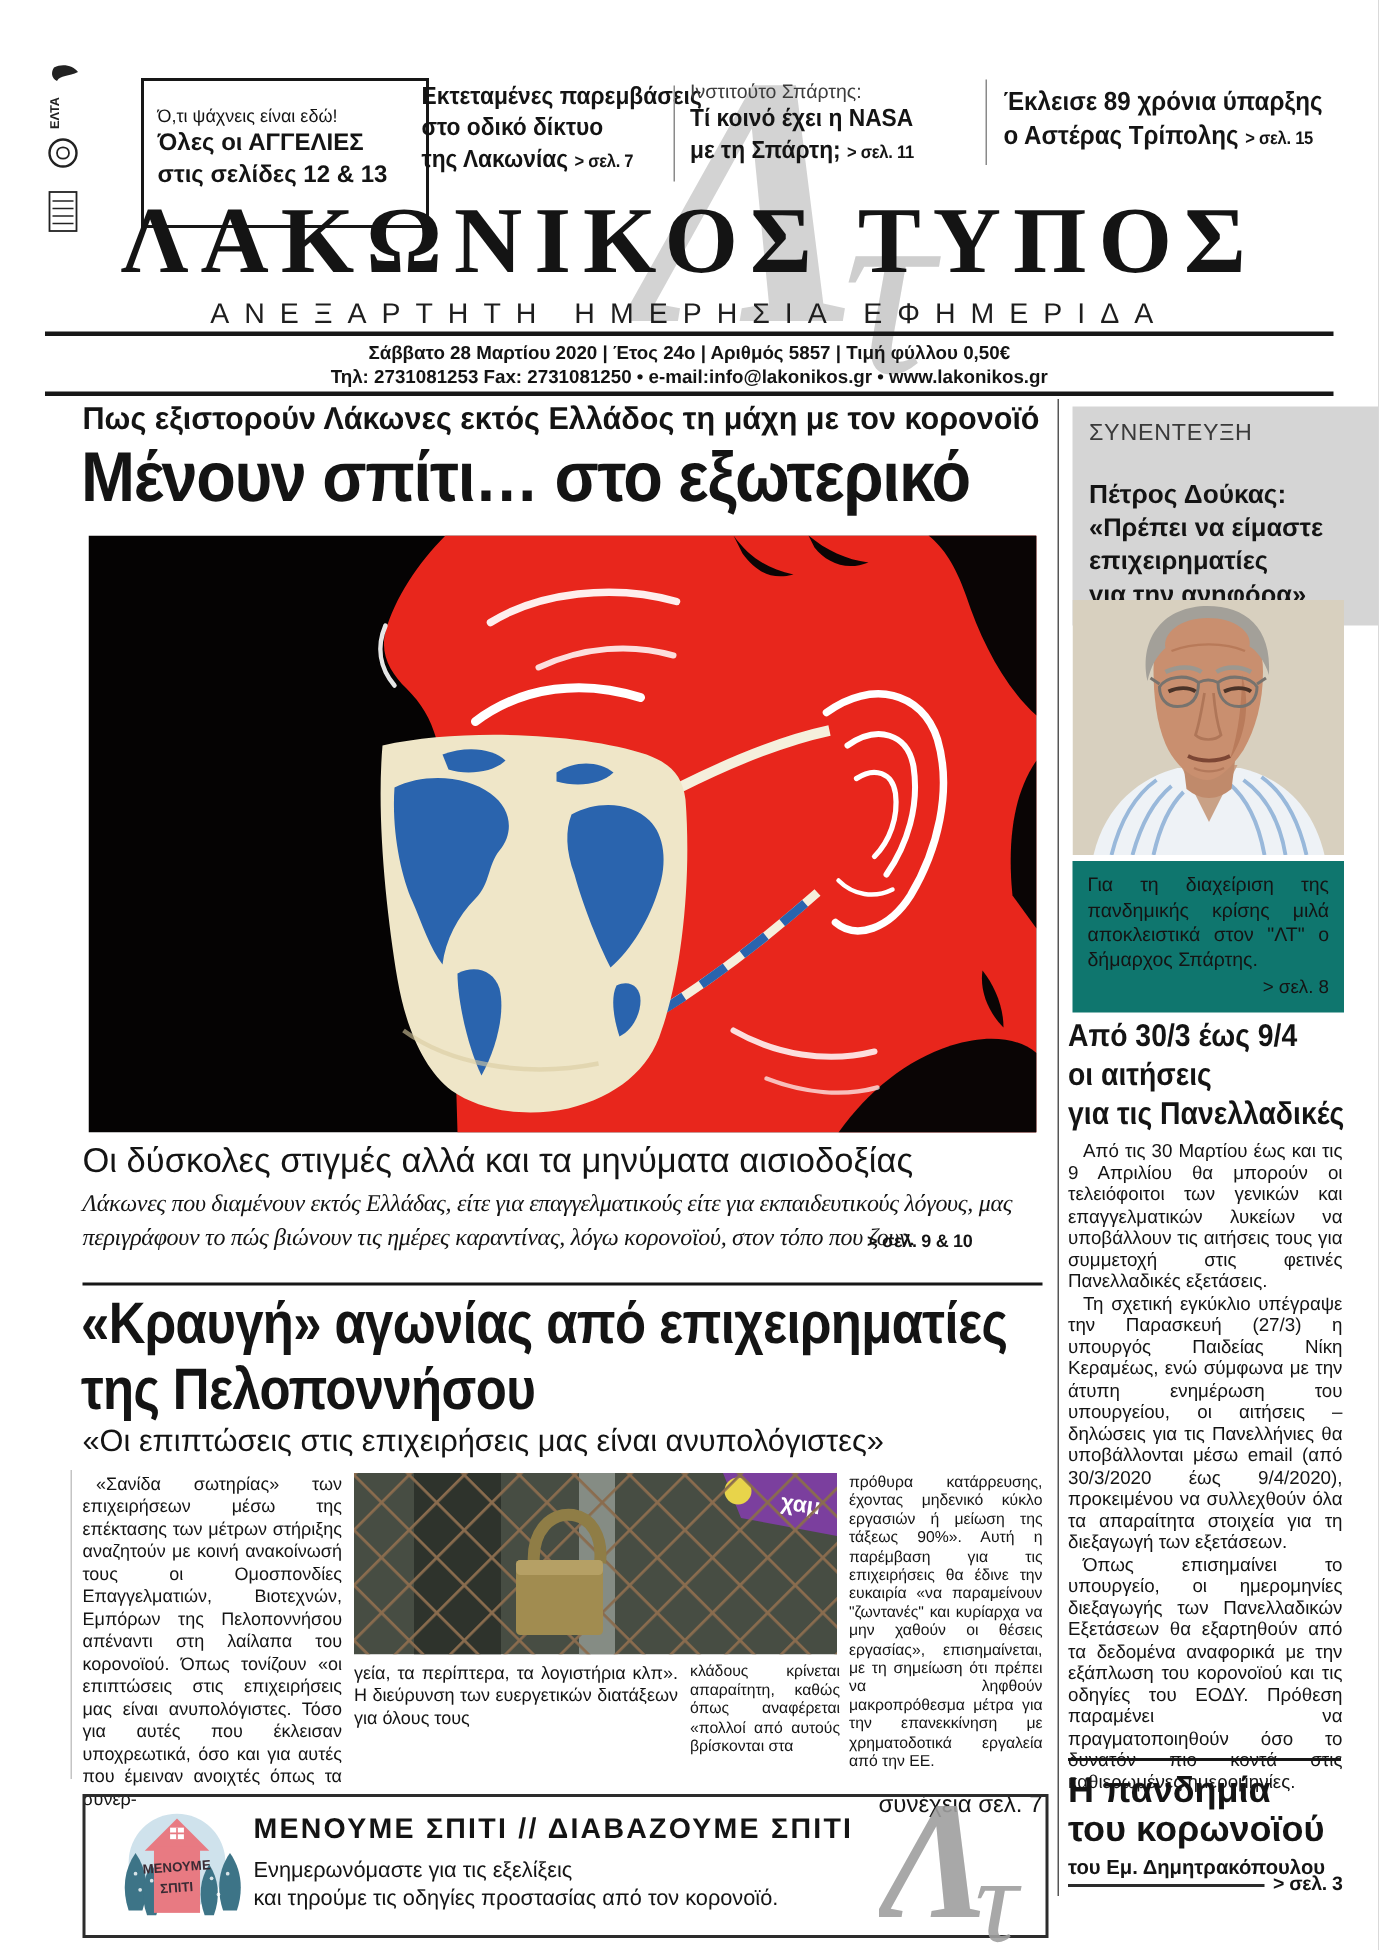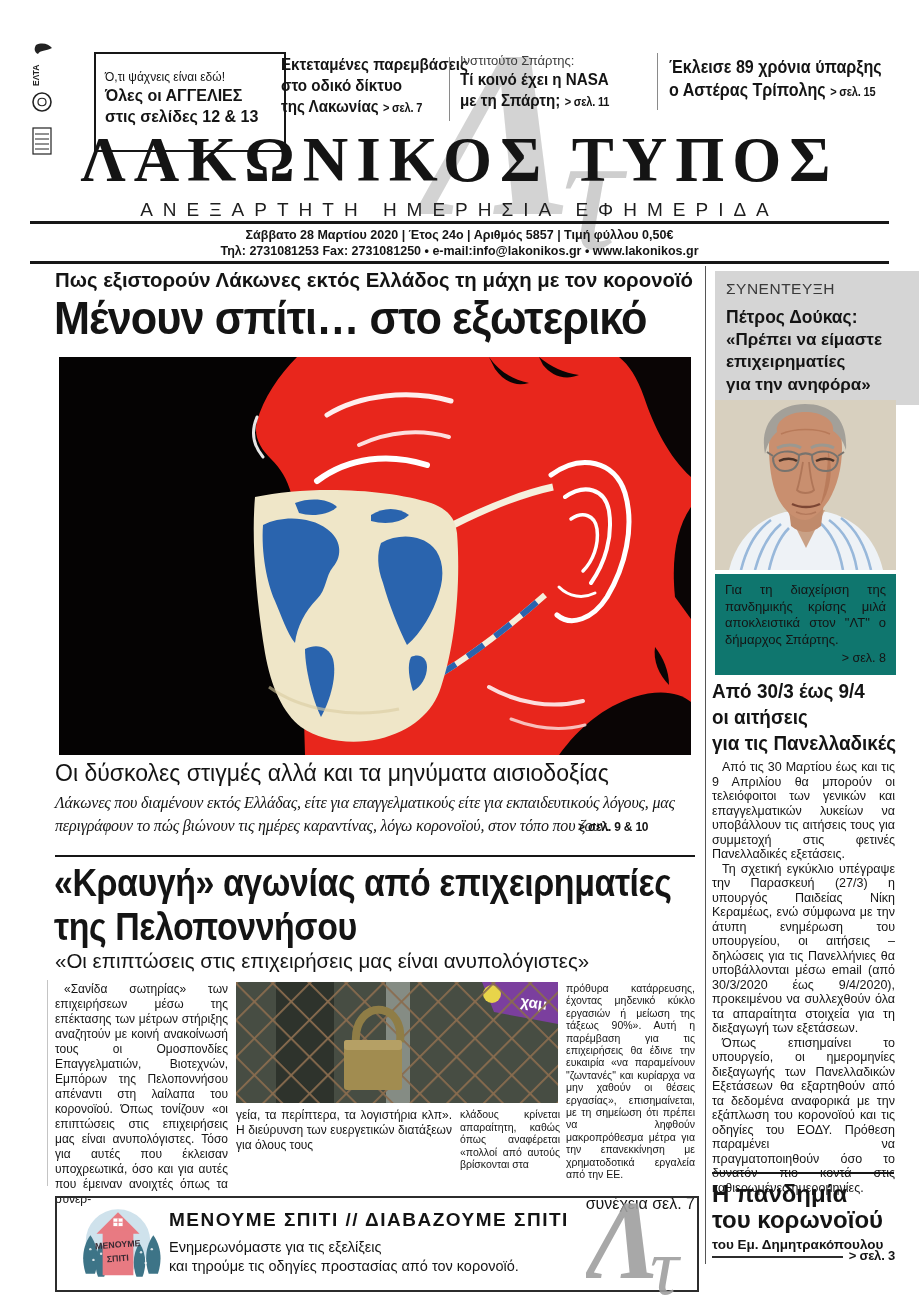--- a/index.html
+++ b/index.html
@@ -63,21 +63,21 @@
 .house{position:absolute;left:18px;top:3px}
 .ban-t{position:absolute;left:112px;top:11px;font-size:19px;font-weight:700;letter-spacing:1.5px}
 .ban-1{position:absolute;left:112px;top:41px;font-size:14.5px}
 .ban-2{position:absolute;left:112px;top:60px;font-size:14.5px}
 .wm-top{left:420px;top:16px;opacity:.85}
 .wm-bot{left:586px;top:1182px;z-index:2;opacity:.9}
 
 .svl{position:absolute;left:705px;top:266px;width:1px;height:998px;background:#565656;z-index:1}
 .ibox{left:715px;top:271px;width:206px;background:#d5d5d5;padding:9px 11px;z-index:1;box-sizing:border-box}
 .ik{font-size:15.5px;color:#3a3a3a;letter-spacing:.5px}
-.iname{font-size:17.5px;font-weight:700;line-height:22.5px;margin-top:8px}
+.iname{font-size:17.5px;font-weight:700;line-height:22.5px;margin-top:20px}
 .iq{font-size:17px;font-weight:700;line-height:22.5px}
 .portrait{left:715px;top:400px;z-index:1}
 .icap{left:715px;top:574px;width:181px;background:#0f766e;padding:8px 10px;font-size:13px;line-height:16.5px;
   text-align:justify;z-index:1;box-sizing:border-box}
 .icap .pr{display:block;text-align:right;font-size:12.5px;margin-top:2px}
 .pan-h{left:712px;top:678px;z-index:1}
 .pan-h div{font-size:21px;font-weight:700;line-height:26px;white-space:nowrap;transform:scaleX(.9);transform-origin:left top}
 .pan-b{left:712px;top:760px;width:183px;font-size:12.5px;line-height:14.5px;text-align:justify;z-index:1}
 .pan-b p{margin:0;text-indent:10px}
 .srule{left:712px;top:1172px;width:182px;height:2px}

